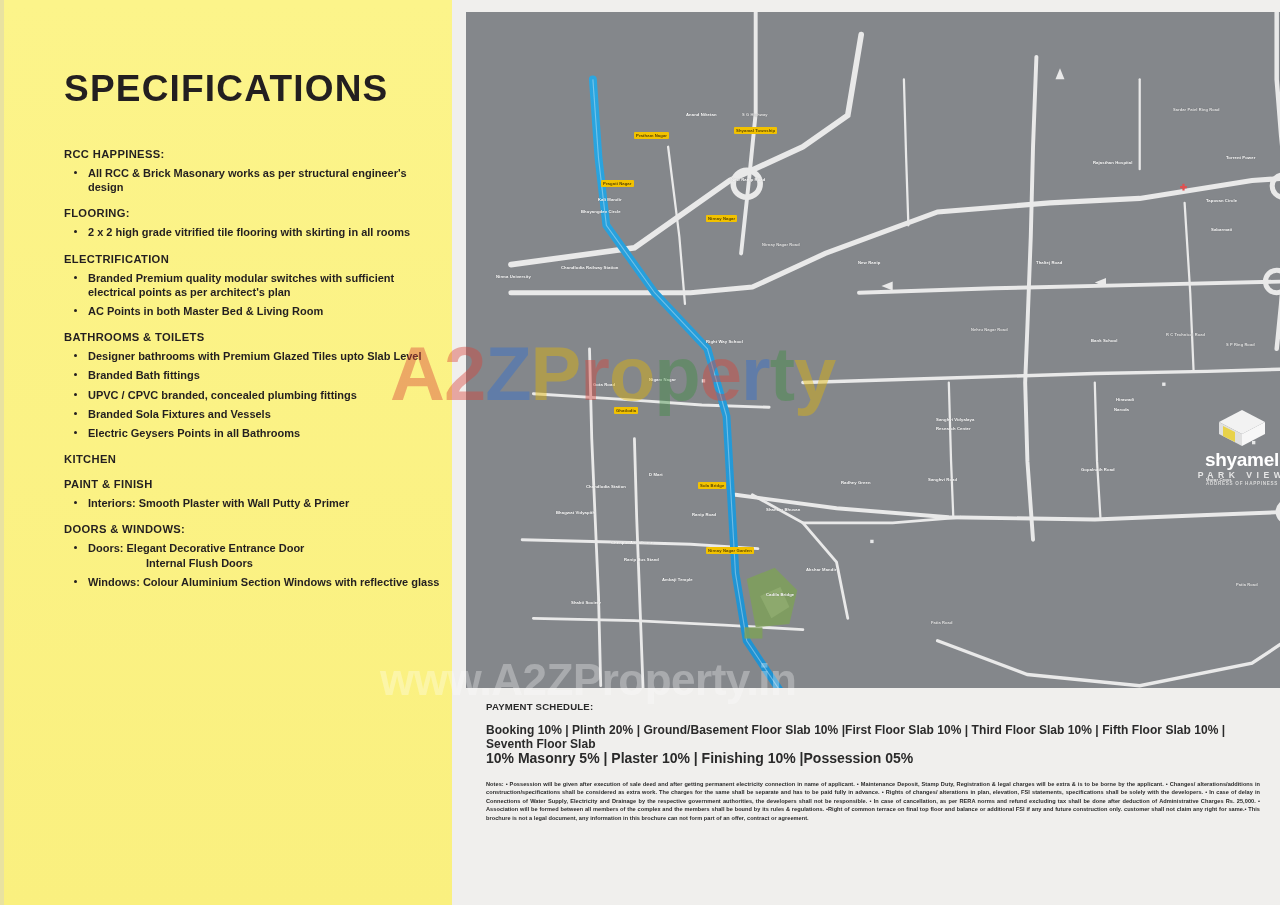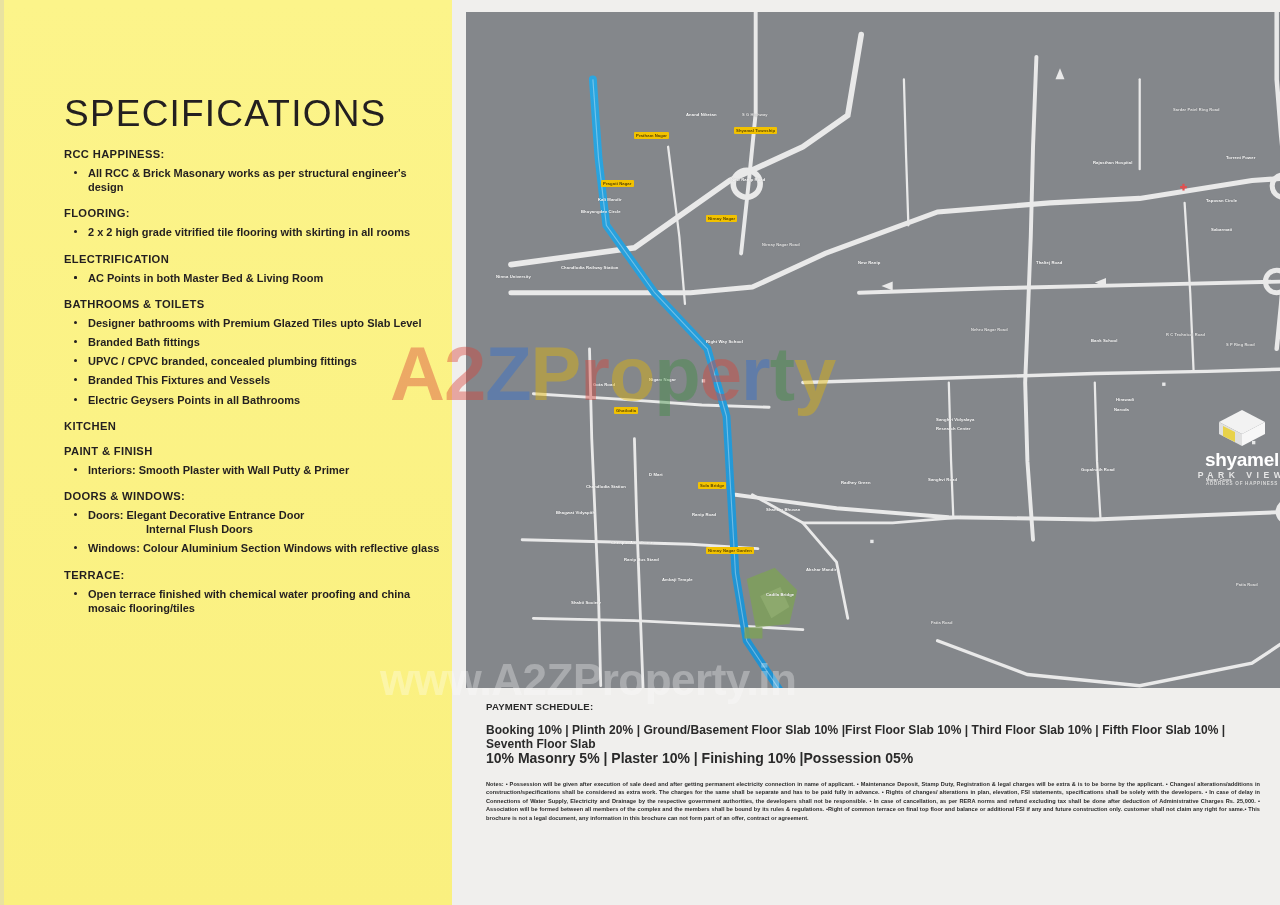--- a/index.html
+++ b/index.html
@@ -19,22 +19,22 @@
     background:#fbf385;
     background:linear-gradient(180deg,#fcf48a 0%, #faf07f 100%);
     overflow:hidden;
   }
   #spec-left-edge {
     position:absolute; left:0; top:0; width:4px; height:905px;
     background:#e9e2a0;
   }
   #spec-title {
     position:absolute; left:64px; top:68px;
-    font-size:37px; font-weight:normal; letter-spacing:1.2px;
-    color:#231f20; font-family:"Liberation Sans", sans-serif;margin-top:25px;
+    font-size:37px; font-weight:bold; letter-spacing:1.2px;
+    color:#231f20; font-family:"Liberation Sans", sans-serif;
   }
   #spec-body { position:absolute; left:64px; top:148px; width:380px; }
   .spec-group { margin-bottom:13px; }
   .spec-head {
     font-size:11.2px; font-weight:bold; color:#231f20;
     letter-spacing:0.35px; margin-bottom:6px;
   }
   .spec-item {
     position:relative; padding-left:24px;
     font-size:11px; color:#231f20; line-height:14.2px;
@@ -136,46 +136,42 @@
         <div class="spec-group">
           <div class="spec-head">RCC HAPPINESS:</div>
           <div class="spec-item"><span class="bullet"></span><span>All RCC &amp; Brick Masonary works as per structural engineer's design</span></div>
         </div>
         <div class="spec-group">
           <div class="spec-head">FLOORING:</div>
           <div class="spec-item"><span class="bullet"></span><span>2 x 2 high grade vitrified tile flooring with skirting in all rooms</span></div>
         </div>
         <div class="spec-group">
           <div class="spec-head">ELECTRIFICATION</div>
-          <div class="spec-item"><span class="bullet"></span></div>
+          <div class="spec-item"><span class="bullet"></span><span>Branded Premium quality modular switches with sufficient electrical points as per architect's plan</span></div>
           <div class="spec-item"><span class="bullet"></span><span>AC Points in both Master Bed &amp; Living Room</span></div>
         </div>
         <div class="spec-group">
           <div class="spec-head">BATHROOMS &amp; TOILETS</div>
           <div class="spec-item"><span class="bullet"></span><span>Designer bathrooms with Premium Glazed Tiles upto Slab Level</span></div>
           <div class="spec-item"><span class="bullet"></span><span>Branded Bath fittings</span></div>
           <div class="spec-item"><span class="bullet"></span><span>UPVC / CPVC branded, concealed plumbing fittings</span></div>
-          <div class="spec-item"><span class="bullet"></span><span>Branded This Fixtures and Vessels</span></div>
+          <div class="spec-item"><span class="bullet"></span><span>Branded Sola Fixtures and Vessels</span></div>
           <div class="spec-item"><span class="bullet"></span><span>Electric Geysers Points in all Bathrooms</span></div>
         </div>
         <div class="spec-group">
           <div class="spec-head">KITCHEN</div>
         </div>
         <div class="spec-group">
           <div class="spec-head">PAINT &amp; FINISH</div>
           <div class="spec-item"><span class="bullet"></span><span>Interiors: Smooth Plaster with Wall Putty &amp; Primer</span></div>
         </div>
         <div class="spec-group">
           <div class="spec-head">DOORS &amp; WINDOWS:</div>
           <div class="spec-item"><span class="bullet"></span><span>Doors: Elegant Decorative Entrance Door</span><span class="sub-line">Internal Flush Doors</span></div>
           <div class="spec-item"><span class="bullet"></span><span>Windows: Colour Aluminium Section Windows with reflective glass</span></div>
-        </div>
-        <div class="spec-group">
-          <div class="spec-head">TERRACE:</div>
-          <div class="spec-item"><span class="bullet"></span><span>Open terrace finished with chemical water proofing and china mosaic flooring/tiles</span></div>
         </div>
       </div>
   </div>
 
   <div id="wm-color">
     <span class="wmA">A</span><span class="wm2">2</span><span class="wmZ">Z</span><span class="wmP">P</span><span class="wmR">r</span><span class="wmO">o</span><span class="wmPP">p</span><span class="wmE">e</span><span class="wmRR">r</span><span class="wmT">t</span><span class="wmY">y</span>
   </div>
 
   <div id="map">
     <svg id="map-svg" viewBox="0 0 814 688">

